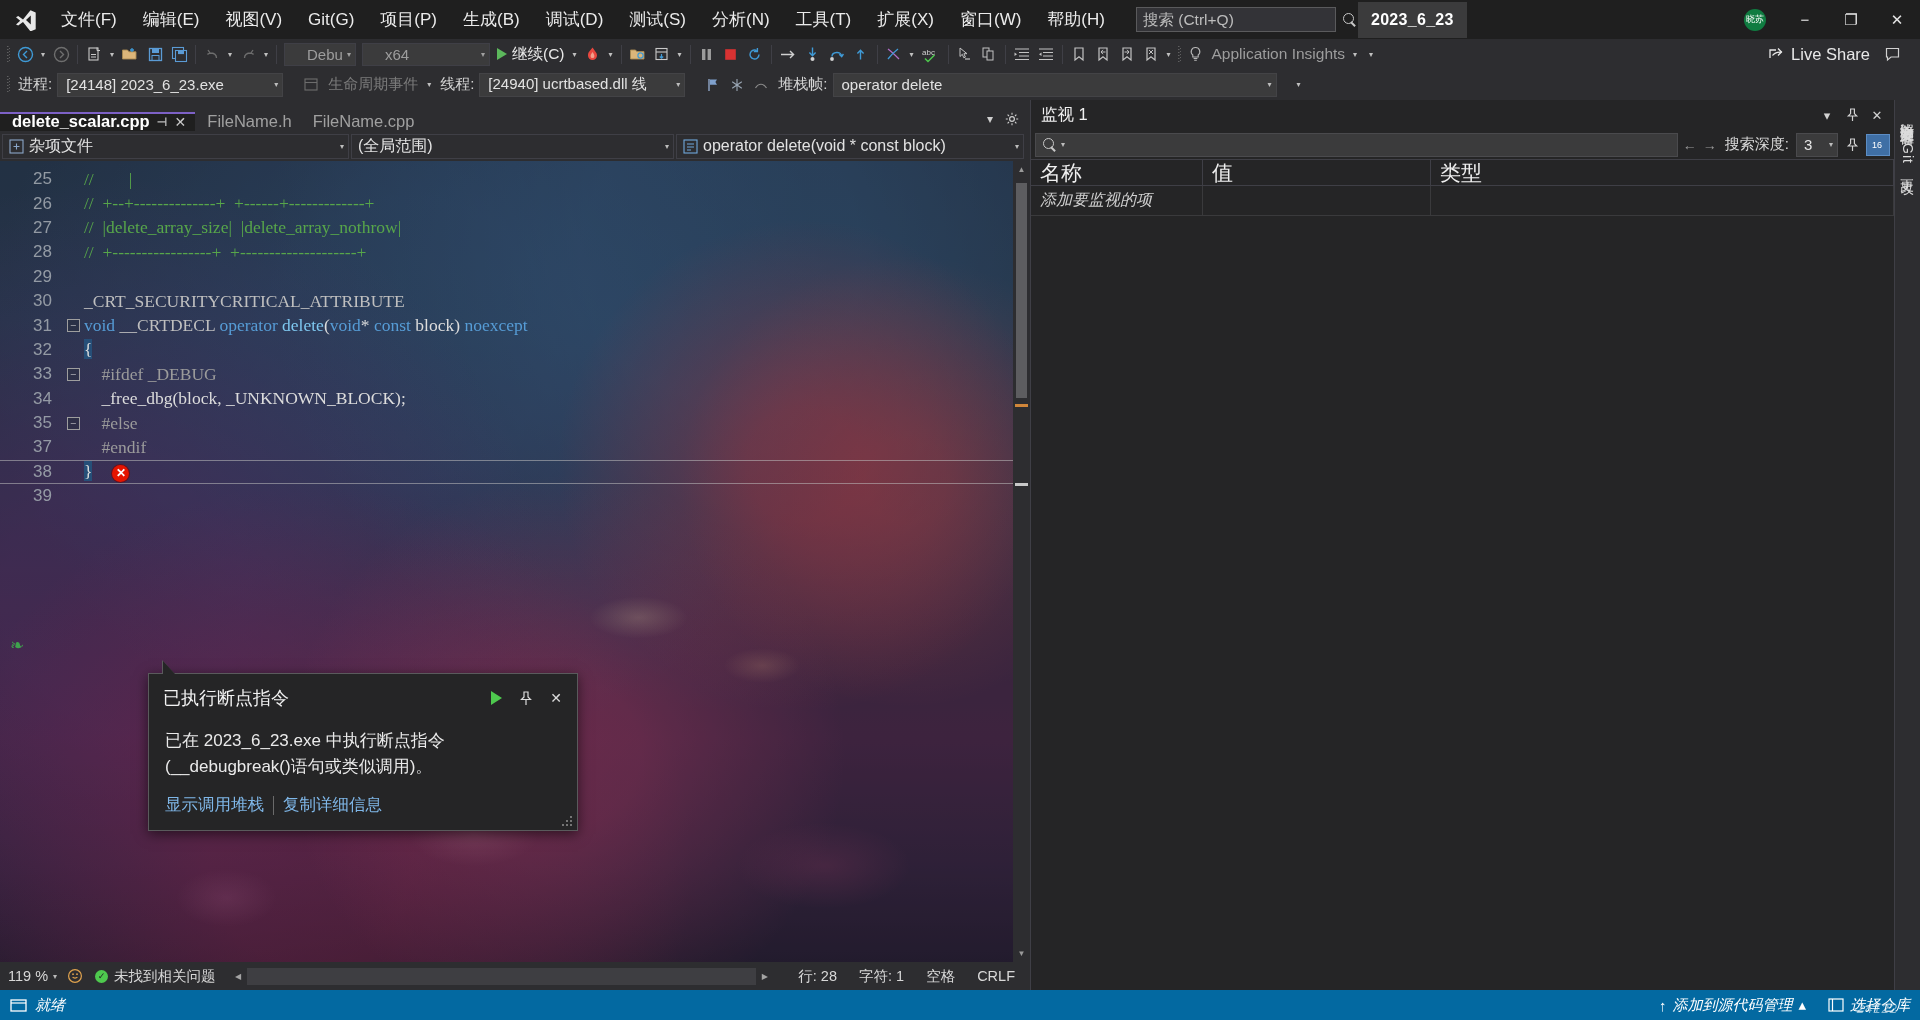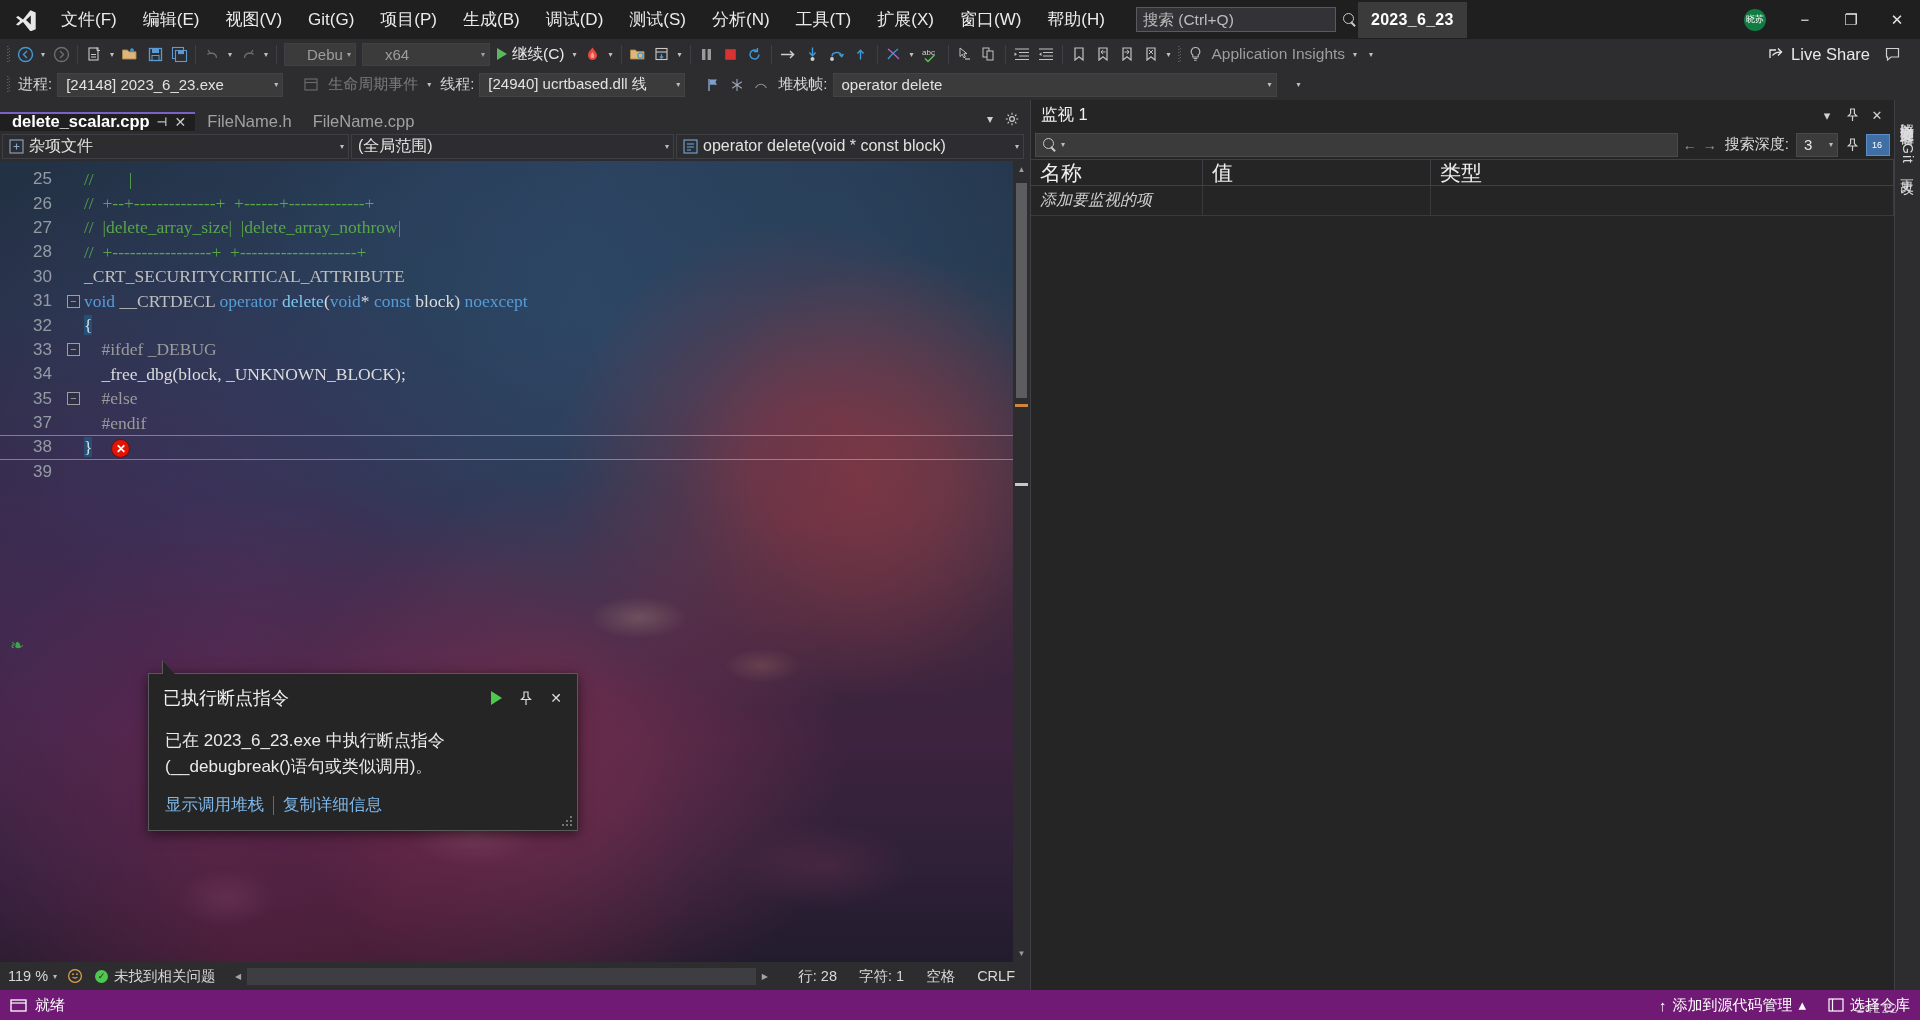--- a/index.html
+++ b/index.html
@@ -261,22 +261,22 @@
       radial-gradient(circle 1px at 2px 10px,#aaa 100%,transparent),
       radial-gradient(circle 1px at 6px 10px,#aaa 100%,transparent),
       radial-gradient(circle 1px at 10px 10px,#aaa 100%,transparent),
       radial-gradient(circle 1px at 6px 6px,#aaa 100%,transparent),
       radial-gradient(circle 1px at 10px 6px,#aaa 100%,transparent),
       radial-gradient(circle 1px at 10px 2px,#aaa 100%,transparent);
   }
 
   
   .statusbar {
-    height:30px; min-height:30px; background:#701a75; display:flex; align-items:center;
-    color:#fff; font-size:15px; padding:0 10px; gap:0;
+    height:30px; min-height:30px; background:#0369a1; display:flex; align-items:center;
+    color:#fff; font-size:15px; padding:0 10px; gap:0;font-style:italic;
   }
   .sb-left { display:flex; align-items:center; gap:8px; }
   .sb-right { margin-left:auto; display:flex; align-items:center; gap:22px; }
   .sb-item { display:flex; align-items:center; gap:6px; white-space:nowrap; }
   .wm { position:absolute; right:22px; bottom:4px; font-size:13px; color:rgba(255,255,255,.55); letter-spacing:1px; }
 </style>
 </head>
 <body>
 
 <div class="app">
@@ -661,20 +661,25 @@
             <span class="glyph"></span>
             <span class="ctext c-com">//  |delete_array_size|  |delete_array_nothrow|</span>
           </div>
 
           <div class="cline">
             <span class="gutter-num">28</span>
             <span class="glyph"></span>
             <span class="ctext c-com">//  +-----------------+  +--------------------+</span>
           </div>
 
+          <div class="cline">
+            <span class="gutter-num">29</span>
+            <span class="glyph"></span>
+            <span class="ctext"></span>
+          </div>
 
           <div class="cline">
             <span class="gutter-num">30</span>
             <span class="glyph"></span>
             <span class="ctext c-mac">_CRT_SECURITYCRITICAL_ATTRIBUTE</span>
           </div>
 
           <div class="cline">
             <span class="gutter-num">31</span>
             <span class="glyph">

